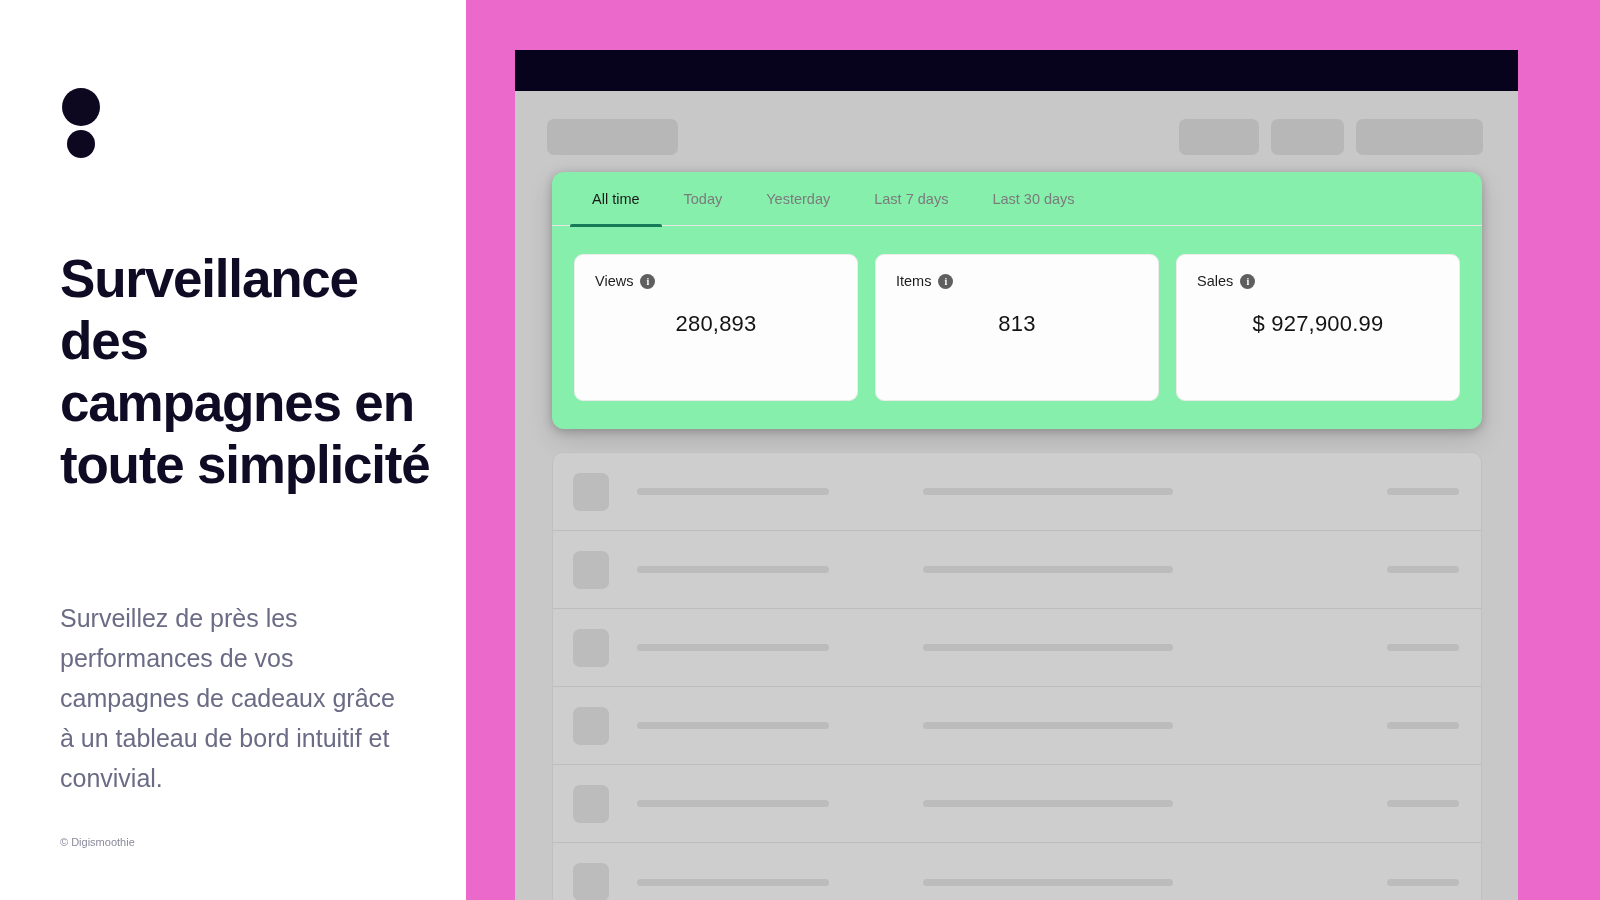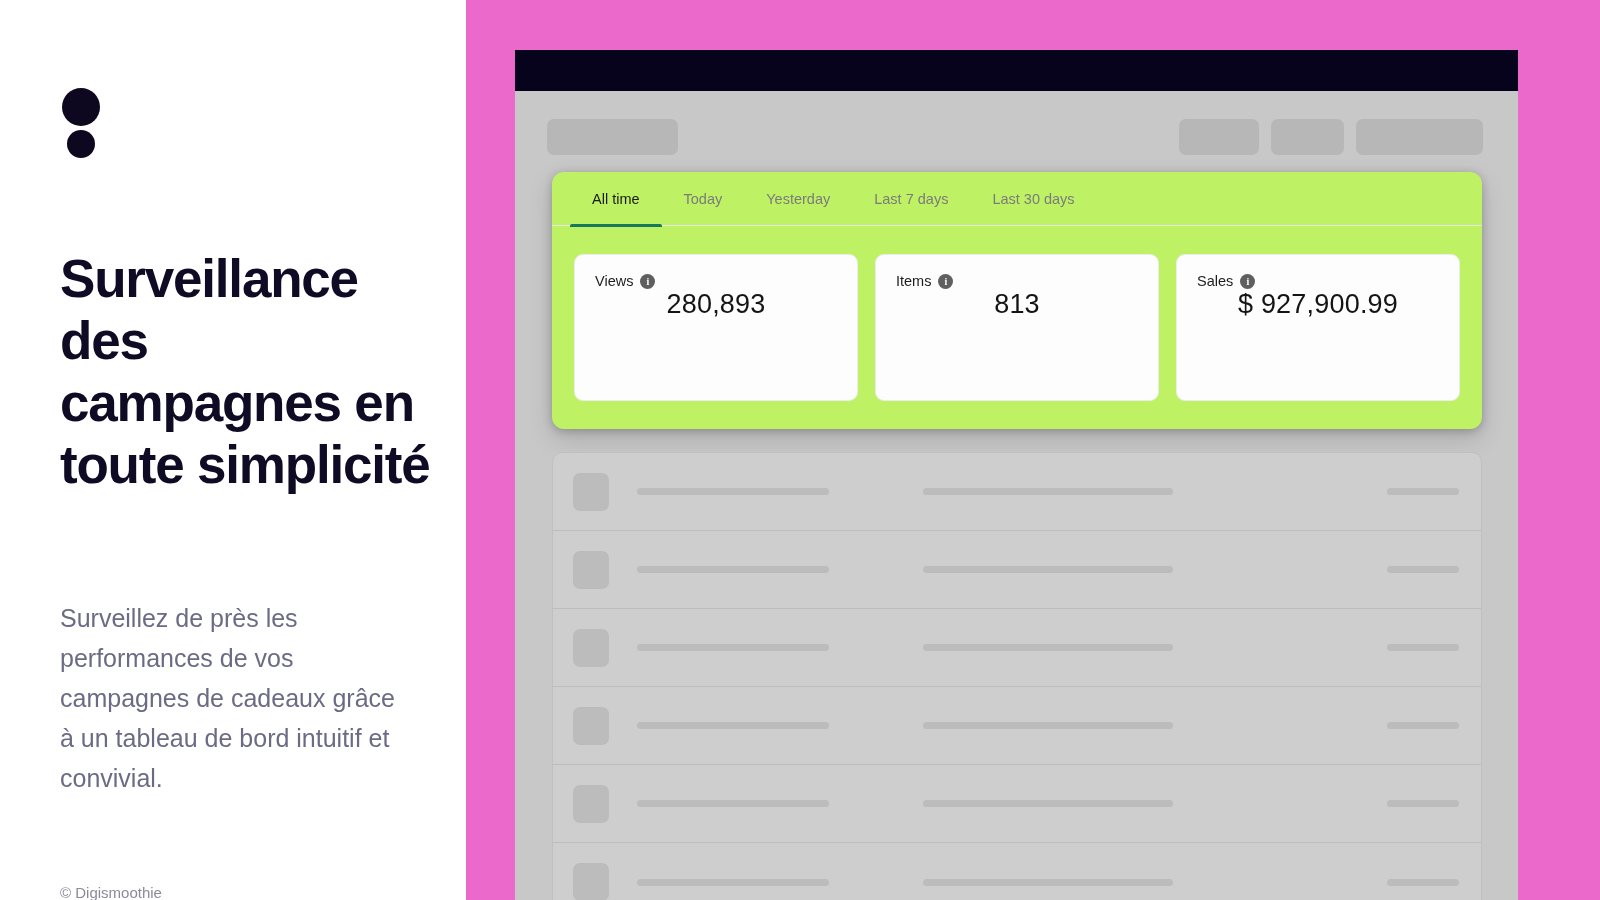--- a/index.html
+++ b/index.html
@@ -44,22 +44,22 @@
   }
   .subcopy {
     position: absolute; left: 60px; top: 578px;
     width: 340px;
     font-size: 25px;
     line-height: 40px;
     font-weight: 400;
     color: #6b6b85;
   }
   .copyright {
-    position: absolute; left: 60px; top: 864px;
-    font-size: 15px;
+    position: absolute; left: 60px; top: 816px;
+    font-size: 11px;
     color: #8a8a9c;
   }
 
   
   .right-stage {
     flex: 1 1 auto;
     position: relative;
     background: #ec69cc;
     height: 900px;
     overflow: hidden;
@@ -90,21 +90,21 @@
   }
   .sk-btn-1 { width: 80px; height: 36px; }
   .sk-btn-2 { width: 73px; height: 36px; }
   .sk-btn-3 { width: 127px; height: 36px; }
 
   
   .stats-card {
     position: absolute;
     left: 37px; top: 122px;
     width: 930px;
-    background: #bef264;
+    background: #86efac;
     border-radius: 12px;
     box-shadow: 0 2px 10px rgba(0,0,0,0.22), 0 10px 26px rgba(0,0,0,0.14);
     overflow: hidden;
   }
   .tabs {
     position: relative;
     display: flex;
     align-items: center;
     height: 54px;
     padding: 0 0 0 18px;
@@ -158,22 +158,23 @@
     background: #5f5f5f;
     color: #ffffff;
     font-size: 10px;
     font-weight: 700;
     line-height: 15px;
     text-align: center;
     font-family: "Liberation Serif", serif;
     flex: 0 0 15px;
   }
   .stat-value {
+    margin-top: 22px;
     text-align: center;
-    font-size: 27px;
+    font-size: 22px;
     font-weight: 400;
     color: #141414;
     letter-spacing: 0.2px;
   }
 
   
   .sk-list {
     position: absolute;
     left: 37px; top: 402px;
     width: 930px;

